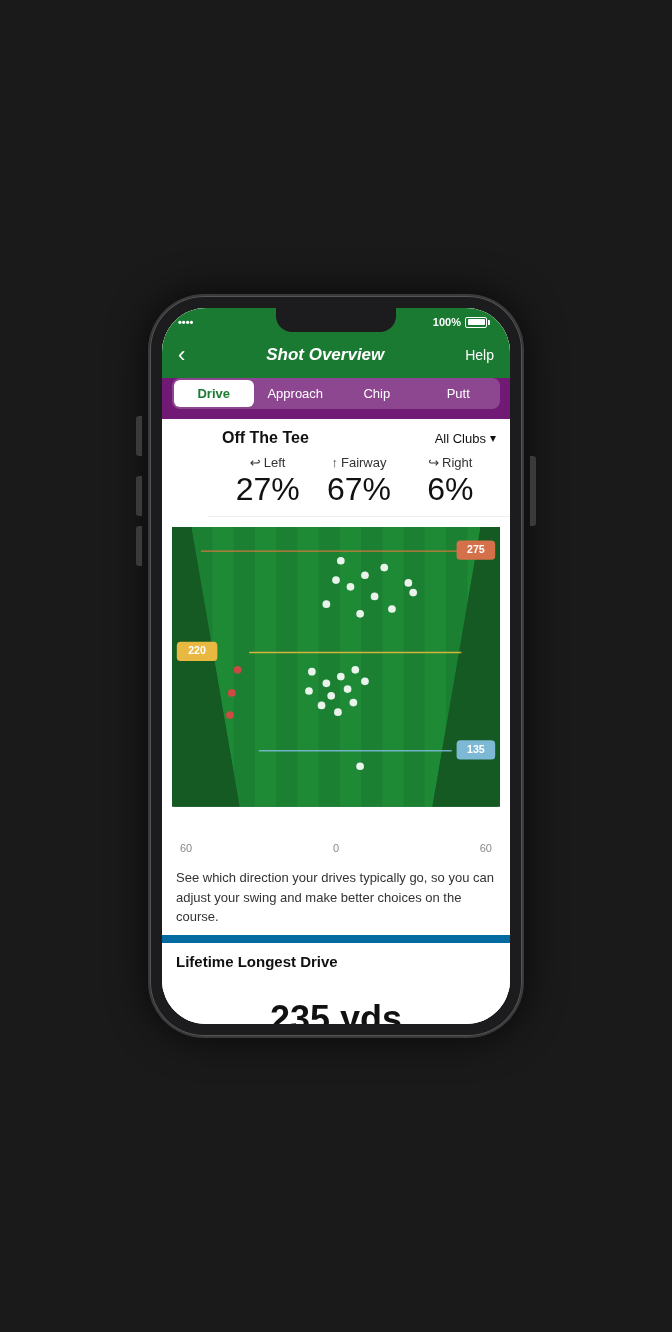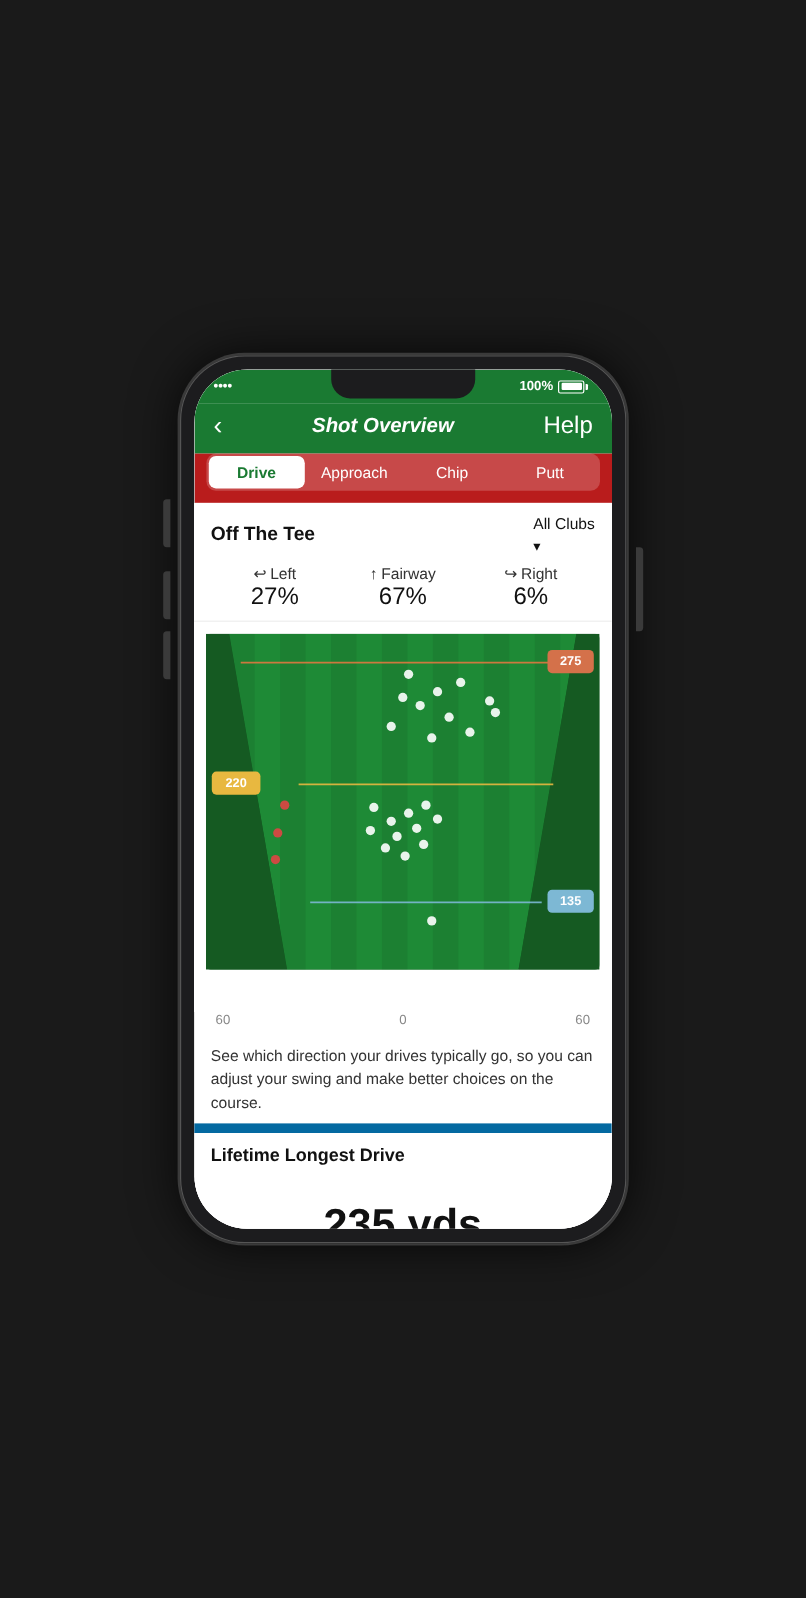--- a/index.html
+++ b/index.html
@@ -138,27 +138,27 @@
       cursor: pointer;
     }
     .header-title {
       color: white;
       font-size: 17px;
       font-weight: 600;
       font-style: italic;
     }
     .header-help {
       color: white;
-      font-size: 20px;
+      font-size: 14px;
       font-weight: 400;
     }
 
     
     .tabs-container {
-      background: #b91c1c;
+      background: #701a75;
       padding: 0 10px 10px;
       flex-shrink: 0;
     }
     .tabs {
       display: flex;
       background: rgba(255,255,255,0.2);
       border-radius: 8px;
       padding: 2px;
       gap: 2px;
     }
@@ -184,38 +184,38 @@
     .content {
       flex: 1;
       overflow-y: auto;
       background: #fff;
     }
 
     
     .off-tee-section {
       padding: 10px 14px 8px;
       border-bottom: 1px solid #eee;
+      margin-left: 46px;
     }
     .off-tee-header {
       display: flex;
       justify-content: space-between;
       align-items: center;
       margin-bottom: 8px;
     }
     .off-tee-title {
       font-size: 16px;
       font-weight: 700;
       color: #111;
     }
     .clubs-selector {
       display: flex;
       gap: 4px;
       color: #111;
       font-size: 13px;
-      flex-direction: column;
     }
     .chevron-down {
       font-size: 12px;
     }
 
     .stats-row {
       display: flex;
       justify-content: space-around;
       align-items: flex-start;
     }
@@ -225,21 +225,21 @@
     }
     .stat-label {
       font-size: 13px;
       color: #333;
       display: flex;
       align-items: center;
       justify-content: center;
       gap: 3px;
     }
     .stat-value {
-      font-size: 20px;
+      font-size: 32px;
       font-weight: 300;
       color: #111;
       line-height: 1.2;
     }
 
     
     .chart-container {
       padding: 10px 10px 4px;
       position: relative;
     }

